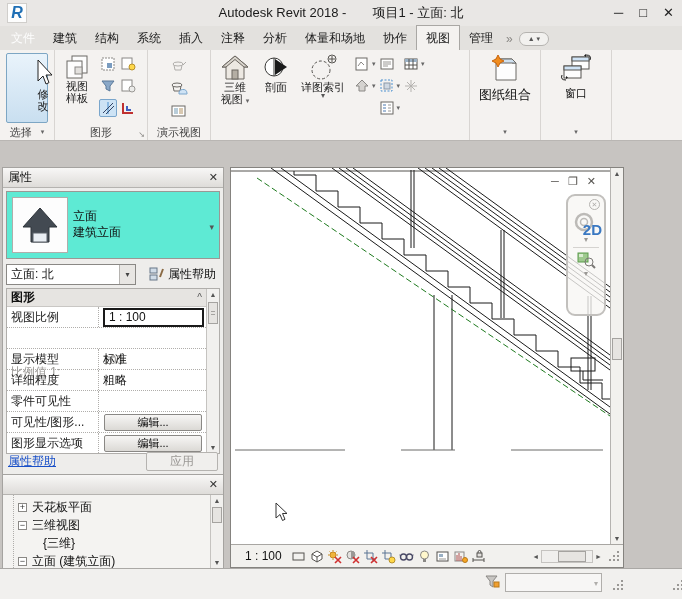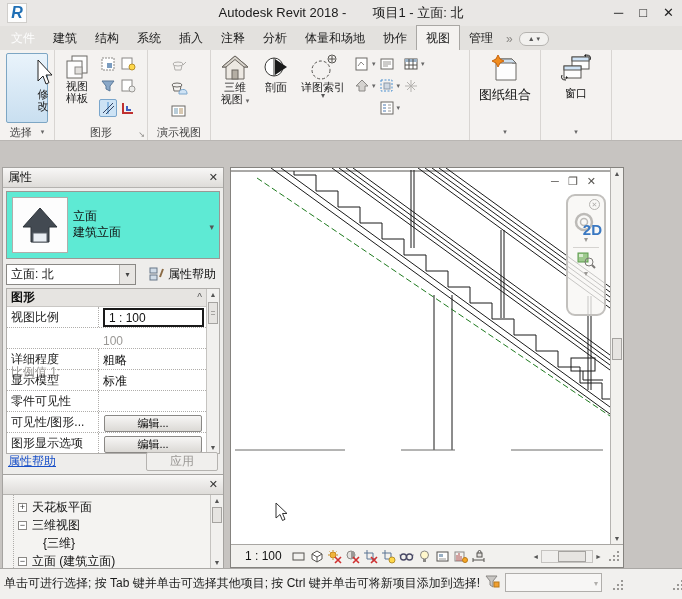--- a/index.html
+++ b/index.html
@@ -55,21 +55,21 @@
   .ts-caret { position:absolute; right:5px; top:30px; font-size:9px; color:#555; }
 
   .combo-row { height:24px; display:flex; align-items:center; padding:0 3px; gap:13px; }
   .combo { width:130px; height:21px; border:1px solid #8a8885; background:#fff; display:flex; align-items:center; padding-left:4px; position:relative; }
   .combo .ccaret { position:absolute; right:0; top:0; width:16px; height:19px; background:#e8e6e3; border-left:1px solid #b5b3b0; font-size:8px; color:#444; text-align:center; line-height:19px; }
   .edit-type { display:flex; align-items:center; gap:3px; font-size:12px; }
 
   .pgrid { margin:2px 3px 0 3px; border:1px solid #b0aeab; background:#fff; position:relative; padding-right:13px; height:166px; }
   .pgroup { height:18px; background:#e6e4e1; border-bottom:1px solid #c9c7c4; display:flex; align-items:center; padding:0 4px; font-weight:bold; font-size:12px; }
   .pgroup .chev { margin-left:auto; font-size:10px; color:#555; font-weight:normal; }
-  .prow { height:21px; display:flex; align-items:flex-end; border-bottom:1px dotted #b0aeab; }
+  .prow { height:21px; display:flex; align-items:center; border-bottom:1px dotted #b0aeab; }
   .plabel { width:92px; align-self:stretch; display:flex; align-items:center; padding-left:4px; border-right:1px dotted #b0aeab; color:#222; }
   .plabel.dim, .pval.dim { color:#9a9895;margin-top:44px; }
   .pval { flex:1; padding-left:4px; display:flex; align-items:center; }
   .pval .boxed { border:2px solid #1a1a1a; background:#fff; height:19px; flex:1; margin-right:2px; display:flex; align-items:center; padding-left:4px; }
   .editbtn { flex:1; margin:0 4px 0 1px; height:17px; background:linear-gradient(#f7f6f5,#dbd9d5); border:1px solid #8a8885; border-radius:2px; font-size:11px; font-family:inherit; }
   .pscroll { position:absolute; right:0; top:0; bottom:0; width:13px; background:#f1f0ee; border-left:1px solid #c5c3c0; }
   .sarrow { font-size:7px; color:#555; text-align:center; display:block; height:11px; line-height:11px; }
   .pthumb { position:absolute; left:1px; right:1px; top:13px; height:22px; background:#e6e4e1; border:1px solid #a5a3a0; }
   .pthumb .lines { border-top:1px solid #a5a3a0; border-bottom:1px solid #a5a3a0; height:4px; margin:8px 2px 0 2px; }
   .pal-footer { position:absolute; left:0; right:0; bottom:3px; display:flex; align-items:center; padding:0 5px; }
@@ -450,26 +450,26 @@
         <div class="plabel">视图比例</div>
         <div class="pval">
             <span class="boxed">1 : 100</span>
           </div>
       </div>
       <div class="prow">
         <div class="plabel dim">比例值 1:</div>
         <div class="pval dim">100</div>
       </div>
       <div class="prow">
+        <div class="plabel">显示模型</div>
+        <div class="pval">标准</div>
+      </div>
+      <div class="prow">
         <div class="plabel">详细程度</div>
         <div class="pval">粗略</div>
-      </div>
-      <div class="prow">
-        <div class="plabel">显示模型</div>
-        <div class="pval">标准</div>
       </div>
       <div class="prow">
         <div class="plabel">零件可见性</div>
       </div>
       <div class="prow">
         <div class="plabel">可见性/图形...</div>
         <div class="pval">
             <button class="editbtn">编辑...</button>
           </div>
       </div>
@@ -698,21 +698,20 @@
             <i></i>
             <i></i>
             <i></i>
           </div>
       </div>
     </div>
   </div>
 </div>
 
 <div id="statusbar">
-  <span class="msg">单击可进行选择; 按 Tab 键并单击可选择其他项目; 按 Ctrl 键并单击可将新项目添加到选择!</span>
   <span class="sfilter">
     <svg width="16" height="15">
         <path d="M2,2 H13 L9,7 V13 L6,11 V7 Z" fill="#c8c6c3" stroke="#8a8885"></path>
         <rect x="10" y="8" width="5" height="5" fill="#f0a030" stroke="#b8791a"></rect>
       </svg>
   </span>
   <span class="scombo">
       <span class="cc">▾</span>
     </span>
   <span class="grip sgrip1">

